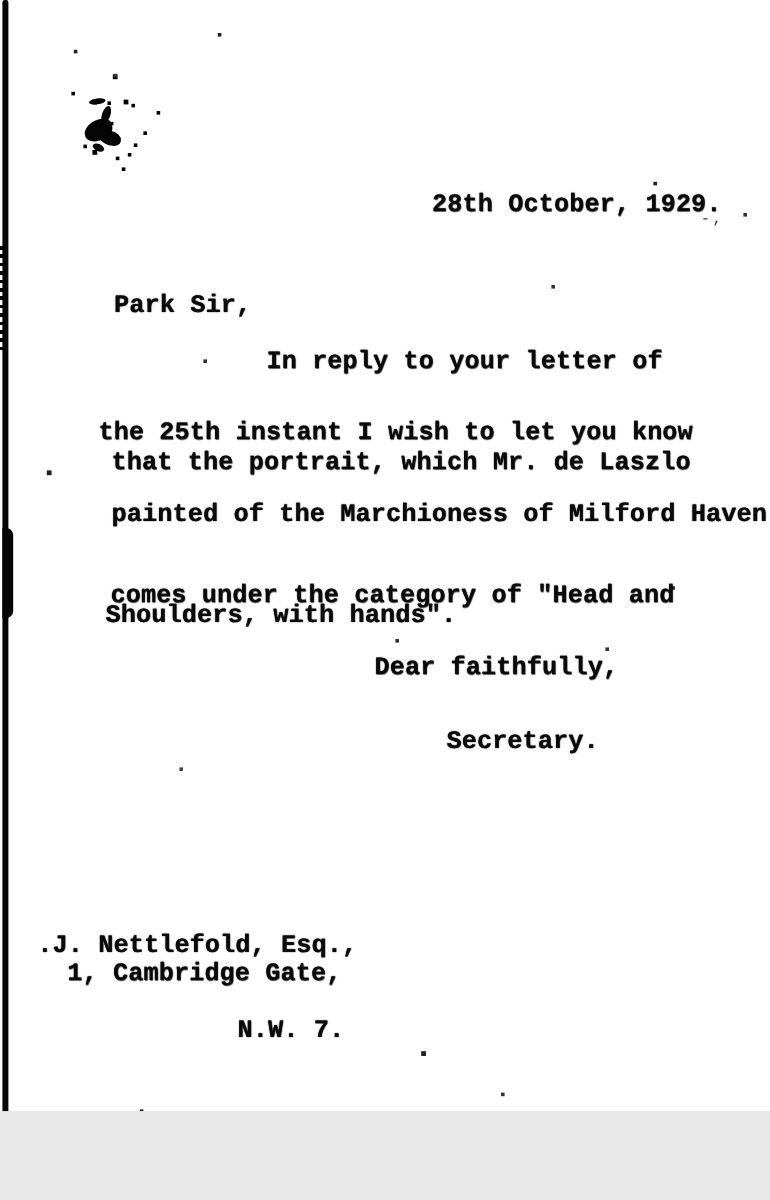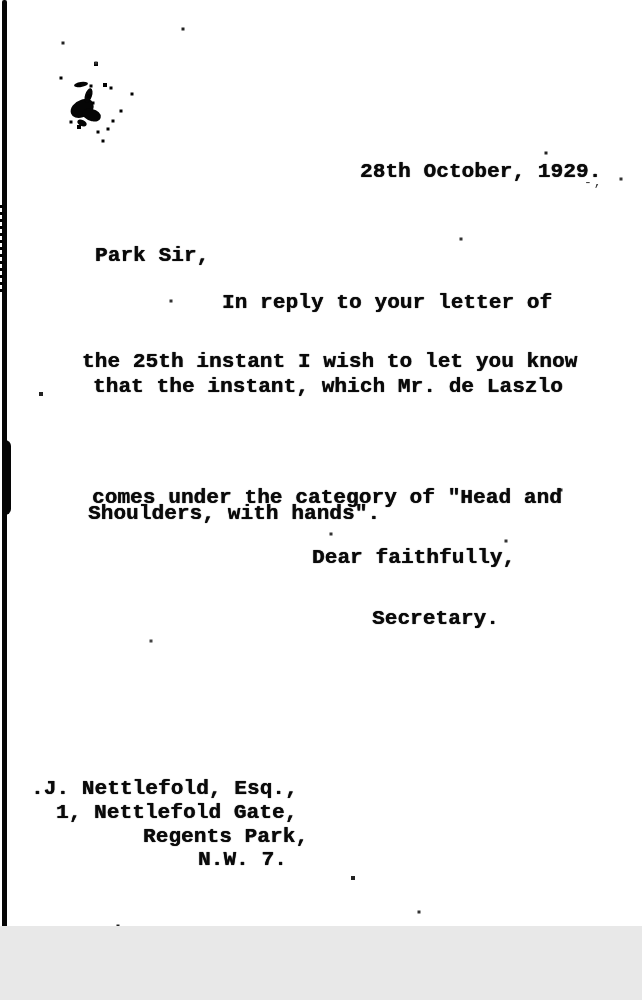--- a/index.html
+++ b/index.html
@@ -110,25 +110,25 @@
 
   <div class="page-specks"></div>
 
   <div class="tline pos-date">28th October, 1929.</div>
   <div class="tline pos-datemark">-,</div>
 
   <div class="tline pos-salutation">Park Sir,</div>
 
   <div class="tline pos-body0">In reply to your letter of</div>
   <div class="tline pos-body1">the 25th instant I wish to let you know</div>
-  <div class="tline pos-body2">that the instant, which Mr. de Laszlo</div>
+  <div class="tline pos-body2">that the portrait, which Mr. de Laszlo</div>
+  <div class="tline pos-body3">painted of the Marchioness of Milford Haven</div>
   <div class="tline pos-body4">comes under the category of "Head and</div>
   <div class="tline pos-body5">Shoulders, with hands".</div>
 
   <div class="tline pos-closing">Dear faithfully,</div>
   <div class="tline pos-signature">Secretary.</div>
 
   <div class="tline pos-addr0">.J. Nettlefold, Esq.,</div>
-  <div class="tline pos-addr1">1, Nettlefold Gate,</div>
-  <div class="tline pos-addr2">Regents Park,</div>
+  <div class="tline pos-addr1">1, Cambridge Gate,</div>
   <div class="tline pos-addr3">N.W. 7.</div>
 
 </div>
 
 </body></html>

